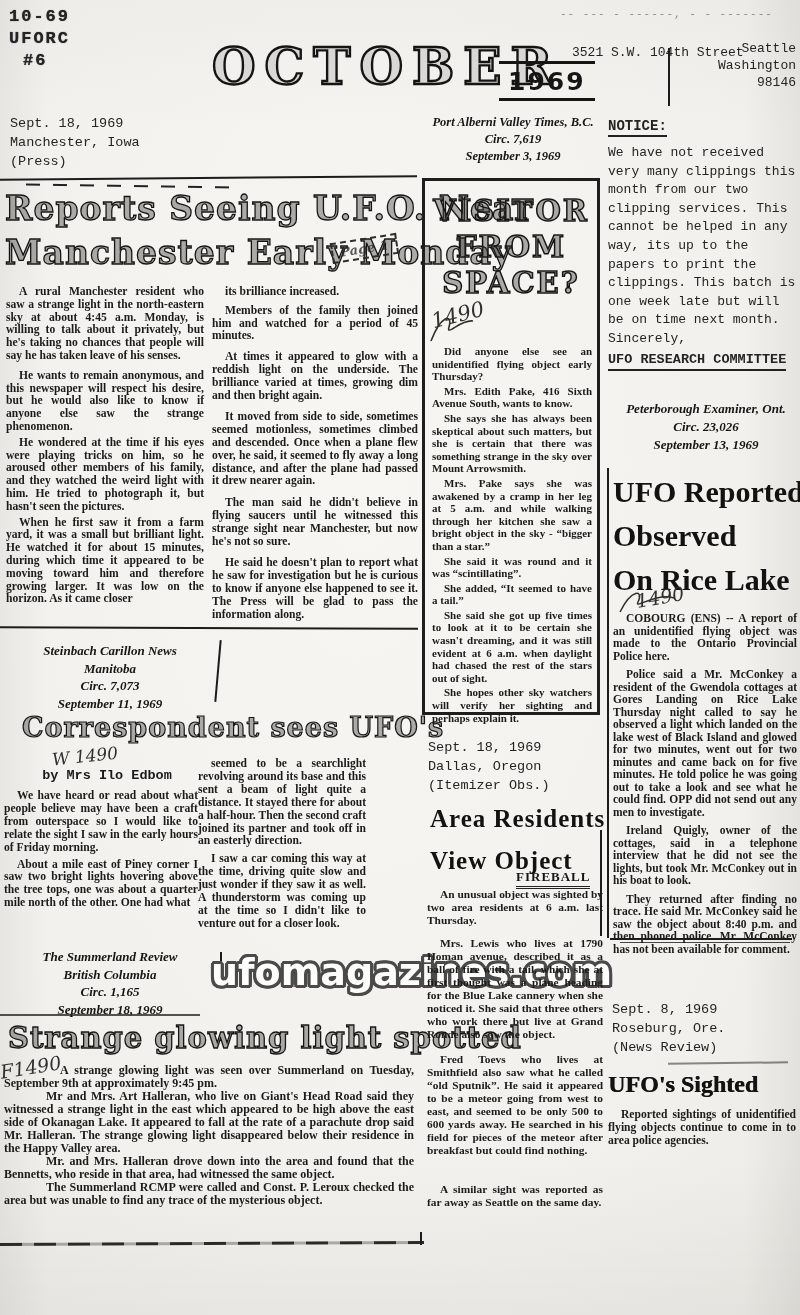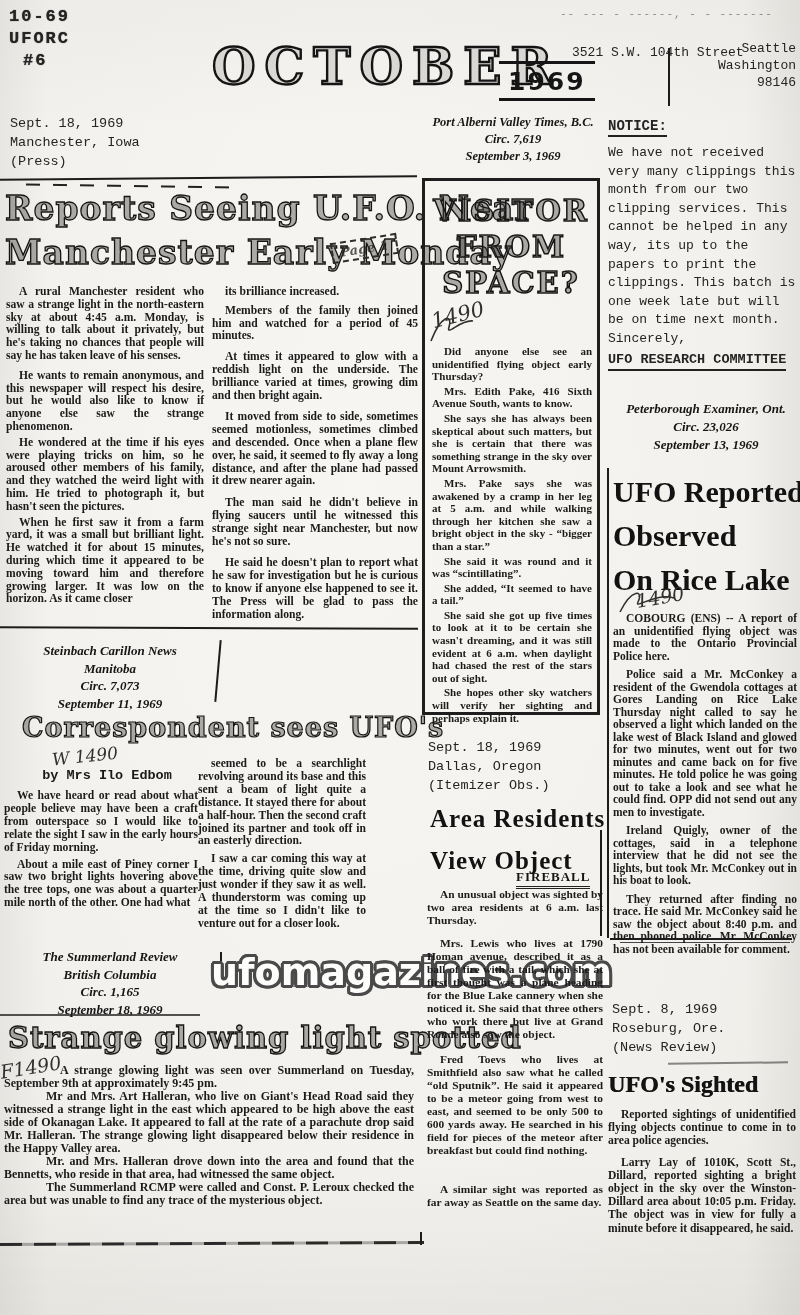--- a/index.html
+++ b/index.html
@@ -207,16 +207,15 @@
 
   <div class="abs mono dl" style="left:612px;top:1000px;">
     <div>Sept. 8, 1969</div>
     <div>Roseburg, Ore.</div>
     <div>(News Review)</div>
   </div>
   <div class="abs rule" style="left:668px;top:1062px;width:120px;height:2px;opacity:.5;transform:rotate(-0.6deg);"></div>
   <div class="abs solidhead" style="left:608px;top:1072px;font-size:24px;text-shadow:0.6px 0 #222;">UFO's Sighted</div>
   <div class="abs news" style="left:608px;top:1108px;width:188px;font-size:11.6px;line-height:13.2px;">
     <p style="margin-bottom:8px;">Reported sightings of unidentified flying objects continue to come in to area police agencies.</p>
-    <p>Larry Lay of 1010K, Scott St., Dillard, reported sighting a bright object in the sky over the Winston-Dillard area about 10:05 p.m. Friday. The object was in view for fully a minute before it disappeared, he said.</p>
   </div>
 
 </div>
 
 </body></html>

